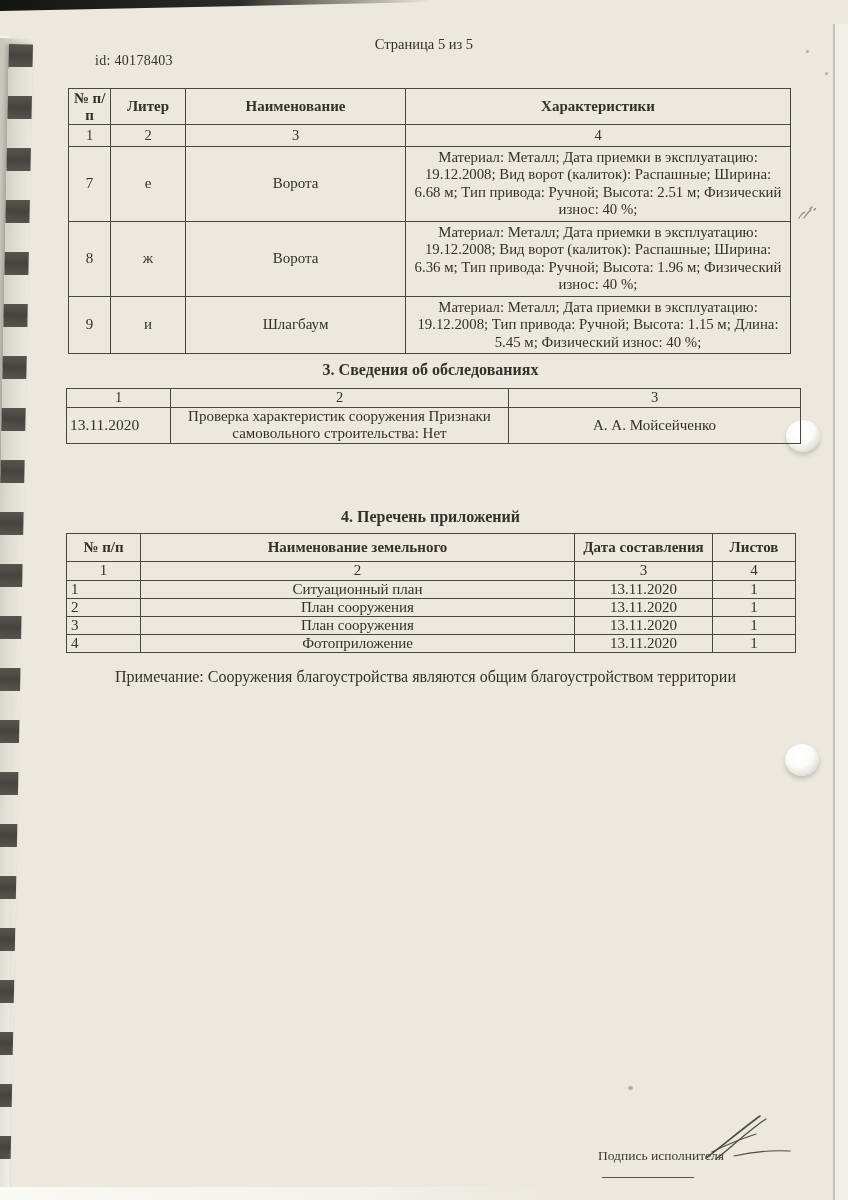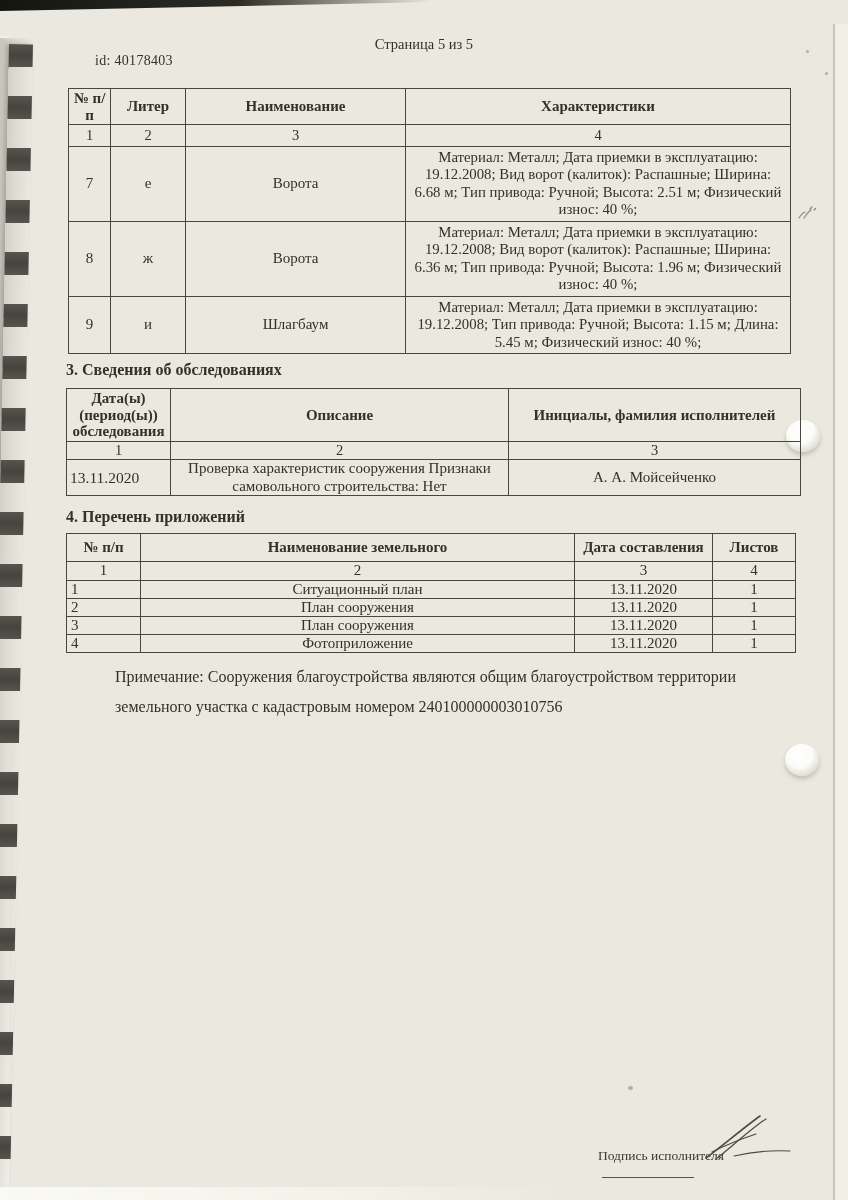--- a/index.html
+++ b/index.html
@@ -77,21 +77,21 @@
   .t1 { left:68px; top:88px; width:722px; }
   .t1 .hdr    { height:31px; }
   .t1 .idx    { height:22px; }
   .t1 .r7     { height:71px; }
   .t1 .r8     { height:75px; }
   .t1 .r9     { height:55px; }
   .t1 td.chars { font-size:14.8px; line-height:1.18; padding:2px 6px; }
 
   .section-title {
     position:absolute; left:66px; width:729px;
-    font-weight:bold; font-size:16px;
+    text-align:center; font-weight:bold; font-size:16px;
   }
   .s3-title { top:361px; }
   .s4-title { top:508px; }
 
   .t2 { left:66px; top:388px; width:734px; }
   .t2 .hdr  { height:45px; }
   .t2 .idx  { height:18px; }
   .t2 .data { height:36px; }
   .t2 td.date { text-align:left; padding-left:3px; font-size:15.5px; }
   .t2 td.descr { font-size:15px; line-height:1.15; }
@@ -182,25 +182,20 @@
     </table>
 
   <div class="section-title s3-title">3. Сведения об обследованиях</div>
   <table class="t2">
     <colgroup>
         <col style="width:104px">
         <col style="width:338px">
         <col style="width:292px">
       </colgroup>
     <tbody>
-        <tr class="hdr">
-      <th>Дата(ы) (период(ы)) обследования</th>
-      <th>Описание</th>
-      <th>Инициалы, фамилия исполнителей</th>
-    </tr>
     <tr class="idx">
       <td>1</td>
       <td>2</td>
       <td>3</td>
     </tr>
     <tr class="data">
       <td class="date">13.11.2020</td>
       <td class="descr">Проверка характеристик сооружения Признаки самовольного строительства: Нет</td>
       <td>А. А. Мойсейченко</td>
     </tr>
@@ -250,21 +245,20 @@
       <td class="rownum">4</td>
       <td>Фотоприложение</td>
       <td>13.11.2020</td>
       <td>1</td>
     </tr>
   </tbody>
     </table>
 
   <div class="note">
     <div>Примечание: Сооружения благоустройства являются общим благоустройством территории</div>
-    <div>земельного участка с кадастровым номером 240100000003010756</div>
   </div>
 
   <div class="signature">
     <span class="sig-label">Подпись исполнителя</span><span class="sig-line"></span>
     <svg class="sig-stroke" width="110" height="48" viewBox="0 0 110 48">
       <g stroke="#4c4b44" fill="none" stroke-linecap="round">
         <path d="M12 44 C 28 32, 52 12, 66 2" stroke-width="1.6"></path>
         <path d="M22 45 C 36 34, 58 14, 72 5" stroke-width="1.3"></path>
         <path d="M18 38 C 34 30, 50 24, 62 20" stroke-width="1.1"></path>
         <path d="M40 42 C 58 38, 80 36, 96 37" stroke-width="1.1"></path>

